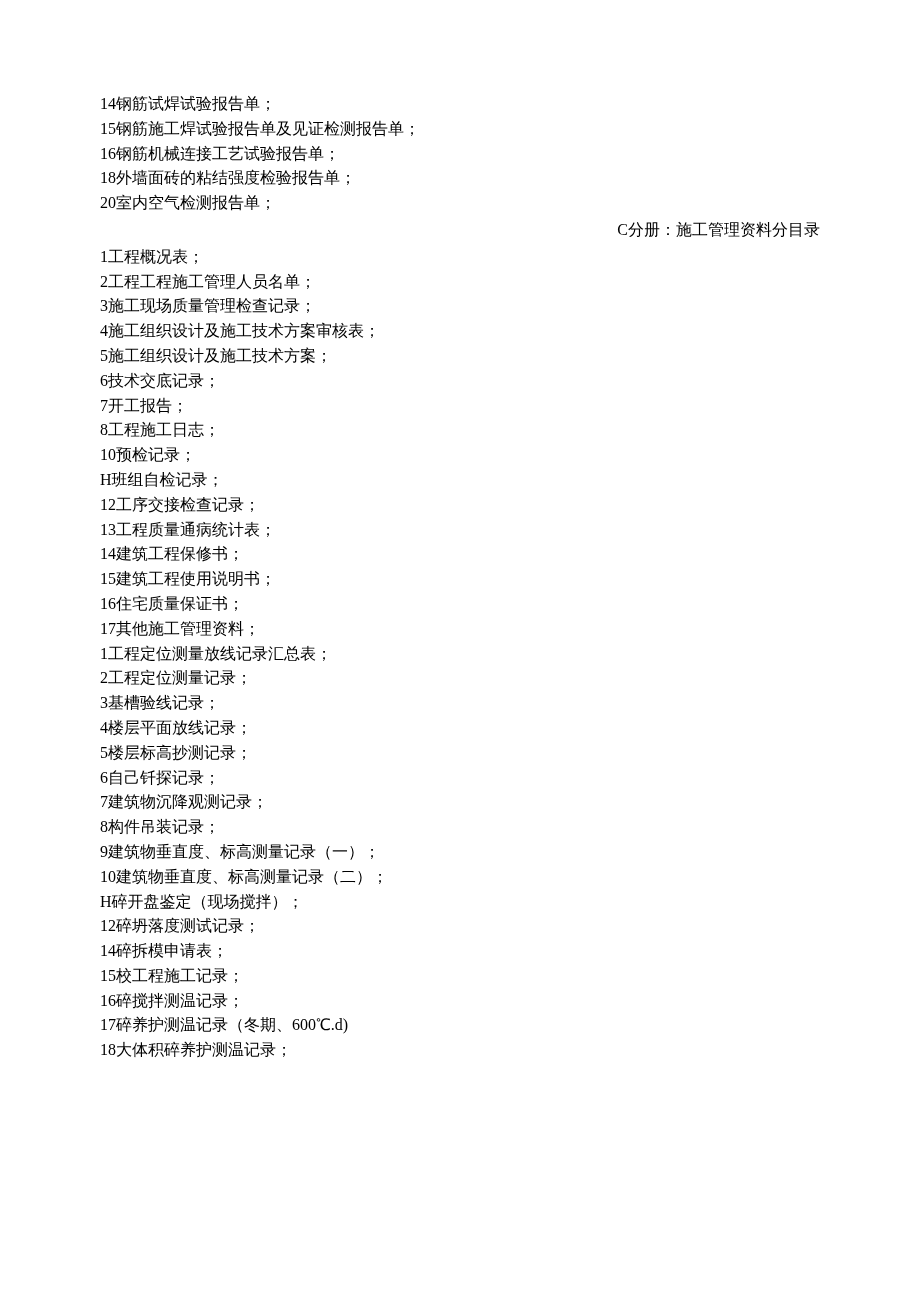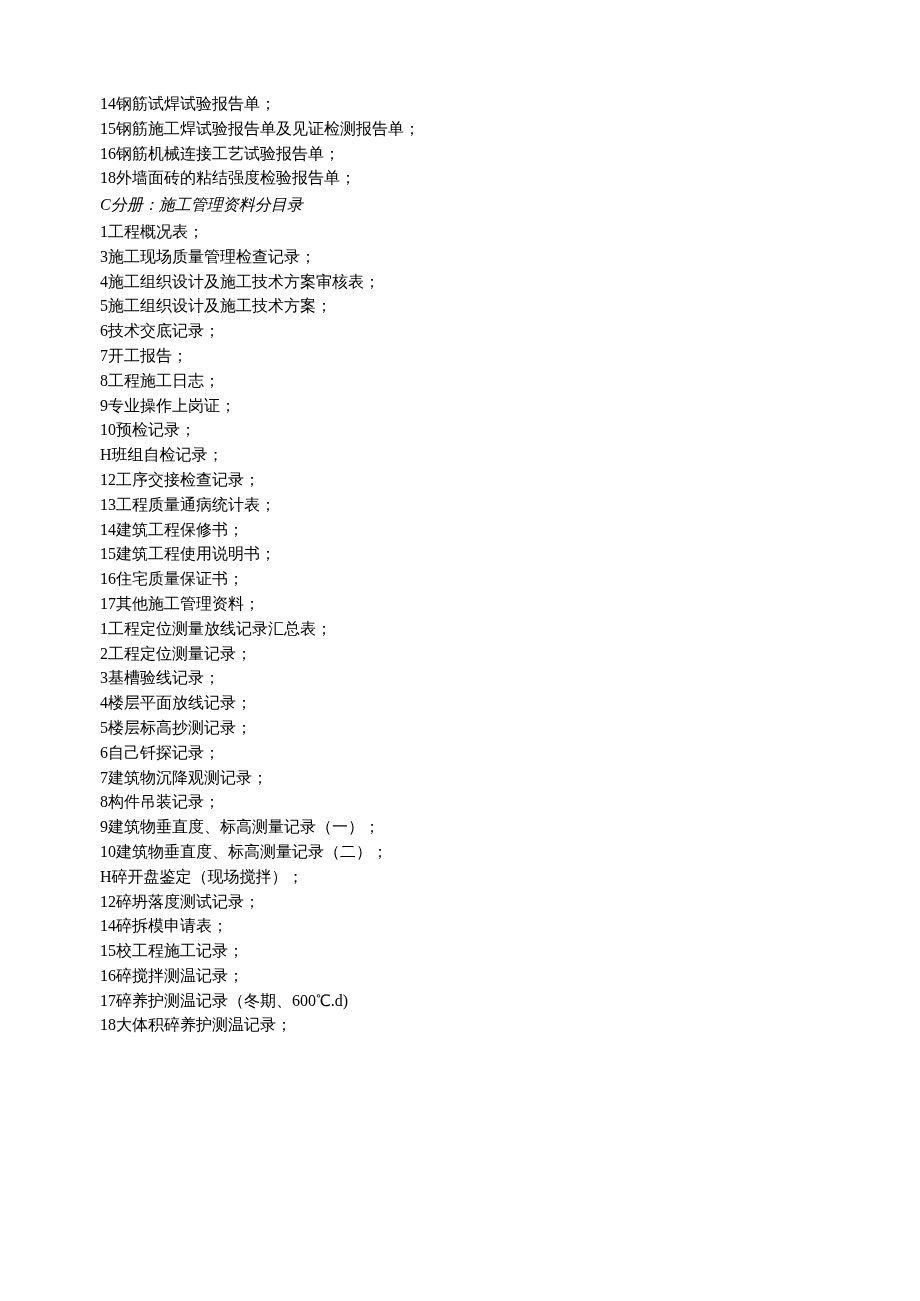--- a/index.html
+++ b/index.html
@@ -11,48 +11,48 @@
     font-size: 16px;
     line-height: 1.55;
     color: #000000;
     padding: 92px 100px 60px 100px;
   }
   .line {
     display: block;
     white-space: nowrap;
   }
   .section-title {
-    text-align: left;
+    text-align: right;
     margin: 2px 0;
-    font-style: italic;
   }
 </style>
 </head>
 <body>
 
 <div>
 
   <div>
     <span class="line">14钢筋试焊试验报告单；</span>
     <span class="line">15钢筋施工焊试验报告单及见证检测报告单；</span>
     <span class="line">16钢筋机械连接工艺试验报告单；</span>
     <span class="line">18外墙面砖的粘结强度检验报告单；</span>
+    <span class="line">20室内空气检测报告单；</span>
   </div>
 
   <div class="section-title">C分册：施工管理资料分目录</div>
 
   <div>
     <span class="line">1工程概况表；</span>
+    <span class="line">2工程工程施工管理人员名单；</span>
     <span class="line">3施工现场质量管理检查记录；</span>
     <span class="line">4施工组织设计及施工技术方案审核表；</span>
     <span class="line">5施工组织设计及施工技术方案；</span>
     <span class="line">6技术交底记录；</span>
     <span class="line">7开工报告；</span>
     <span class="line">8工程施工日志；</span>
-    <span class="line">9专业操作上岗证；</span>
     <span class="line">10预检记录；</span>
     <span class="line">H班组自检记录；</span>
     <span class="line">12工序交接检查记录；</span>
     <span class="line">13工程质量通病统计表；</span>
     <span class="line">14建筑工程保修书；</span>
     <span class="line">15建筑工程使用说明书；</span>
     <span class="line">16住宅质量保证书；</span>
     <span class="line">17其他施工管理资料；</span>
   </div>
 

